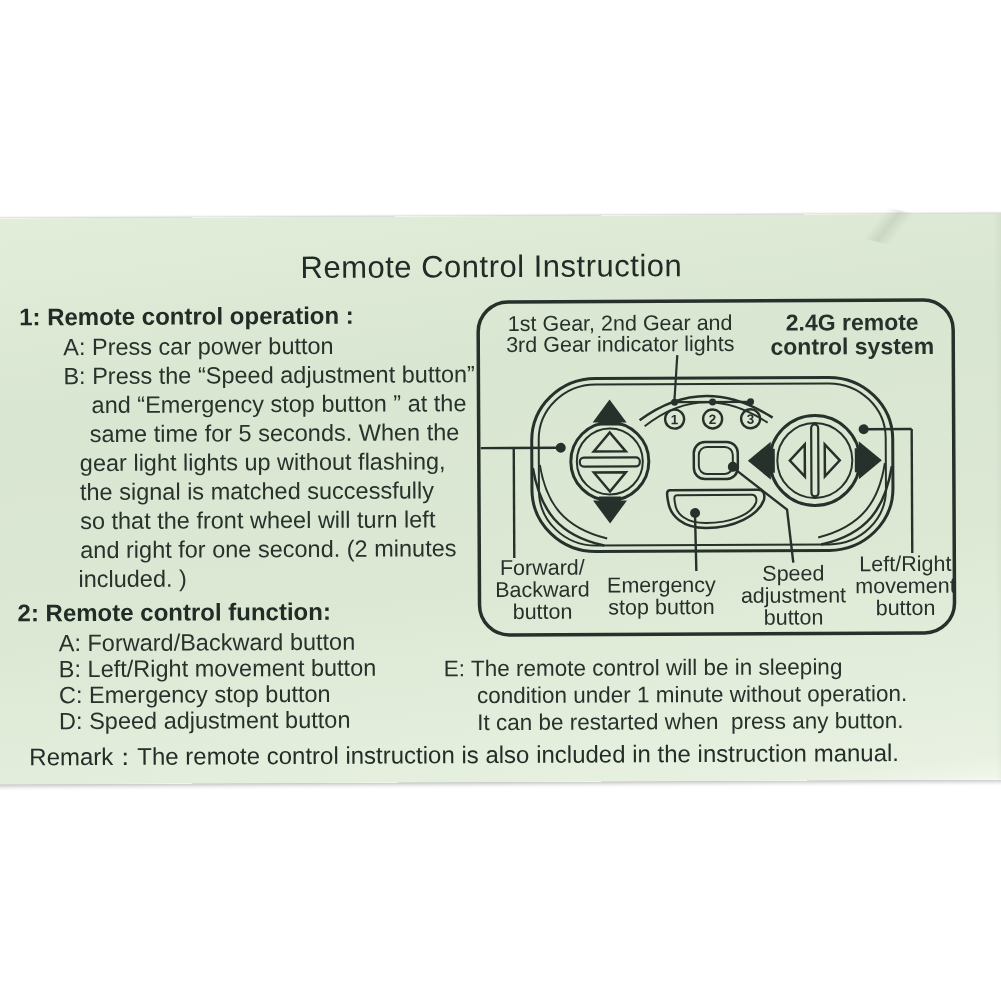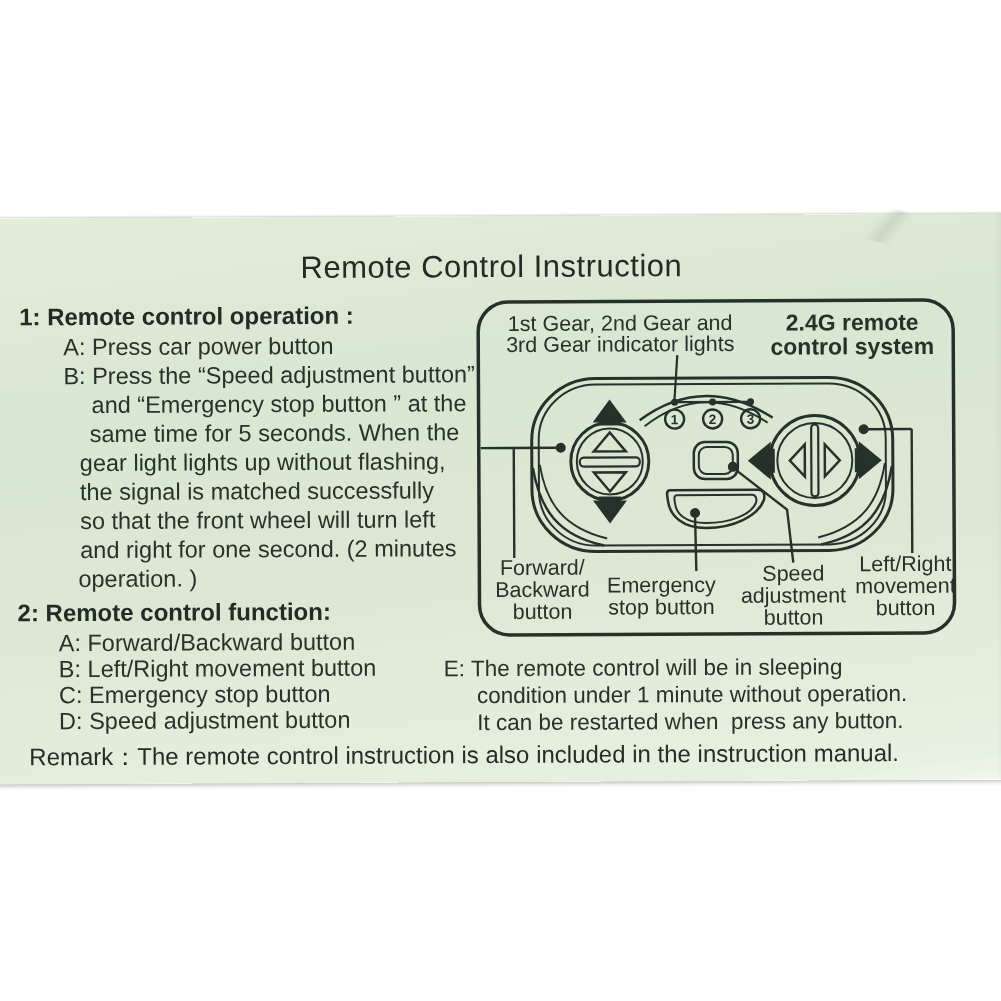--- a/index.html
+++ b/index.html
@@ -56,21 +56,21 @@
 
   <div class="ln h" style="left:28px;top:86px;">1: Remote control operation :</div>
   <div class="ln s1" style="left:72px;top:116px;">A: Press car power button</div>
   <div class="ln s1" style="left:72px;top:145px;">B: Press the “Speed adjustment button”</div>
   <div class="ln s1" style="left:100px;top:174px;">and “Emergency stop button ” at the</div>
   <div class="ln s1" style="left:98px;top:203px;">same time for 5 seconds. When the</div>
   <div class="ln s1" style="left:88px;top:232px;">gear light lights up without flashing,</div>
   <div class="ln s1" style="left:88px;top:261px;">the signal is matched successfully</div>
   <div class="ln s1" style="left:88px;top:290px;">so that the front wheel will turn left</div>
   <div class="ln s1" style="left:88px;top:319px;">and right for one second. (2 minutes</div>
-  <div class="ln s1" style="left:86px;top:348px;">operation. )</div>
+  <div class="ln s1" style="left:86px;top:348px;">included. )</div>
 
   <div class="ln h" style="left:25px;top:382px;">2: Remote control function:</div>
   <div class="ln s1" style="left:66px;top:412px;">A: Forward/Backward button</div>
   <div class="ln s1" style="left:66px;top:438px;">B: Left/Right movement button</div>
   <div class="ln s1" style="left:66px;top:464px;">C: Emergency stop button</div>
   <div class="ln s1" style="left:66px;top:490px;">D: Speed adjustment button</div>
 
   <div class="ln e-line" style="left:451px;top:440px;">E: The remote control will be in sleeping</div>
   <div class="ln e-line" style="left:484px;top:467px;">condition under 1 minute without operation.</div>
   <div class="ln e-line" style="left:484px;top:494px;">It can be restarted when  press any button.</div>

